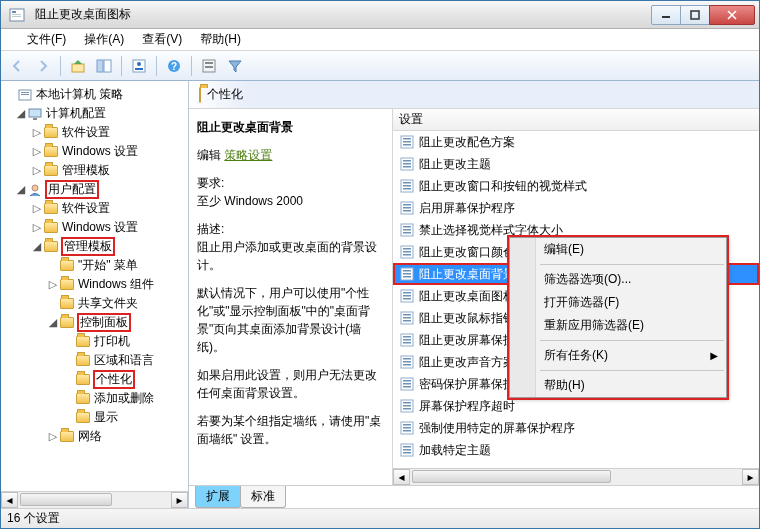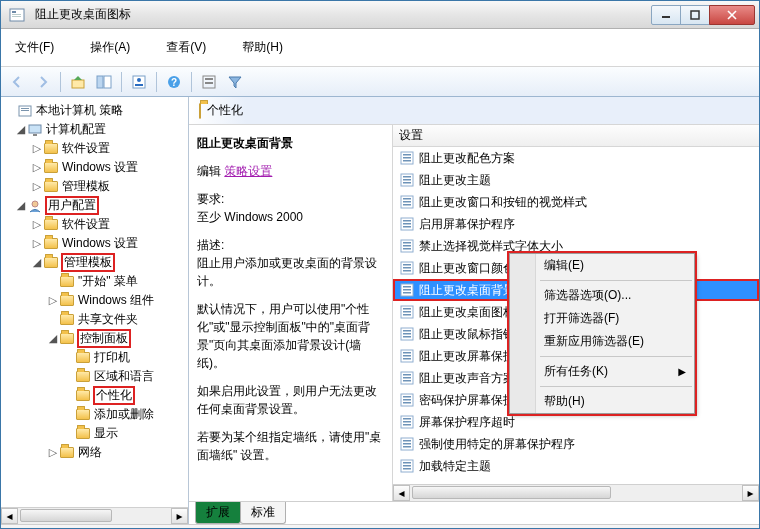--- a/index.html
+++ b/index.html
@@ -9,21 +9,21 @@
 .titlebar { height: 28px; background: linear-gradient(180deg, #f8f8f8 0%, #e6e6e6 50%, #d8d8d8 100%); display: flex; align-items: center; border-bottom: 1px solid #b0b0b0; position: relative; }
 .titlebar .icon-wrap { width: 20px; height: 20px; margin: 0 6px; display: flex; align-items: center; justify-content: center; }
 .titlebar .title { flex: 1; font-size: 12px; padding-left: 2px; }
 .winbtns { display: flex; height: 20px; margin-right: 4px; }
 .winbtn { width: 30px; height: 20px; display: flex; align-items: center; justify-content: center; border: 1px solid #8aa6c1; margin-left: -1px; background: linear-gradient(180deg, #f4f8fc, #d8e6f2); font-size: 11px; }
 .winbtn.min { border-top-left-radius: 2px; border-bottom-left-radius: 2px; }
 .winbtn.close { background: linear-gradient(180deg, #e98b88, #c94742); border-color: #9a3530; color: #fff; border-top-right-radius: 2px; border-bottom-right-radius: 2px; width: 46px; }
 .winbtn svg { display: block; }
 
 
-.menubar { height: 38px; background: #fff; border-bottom: 1px solid #d6d6d6; display: flex; align-items: center; padding-left: 6px; gap: 20px; }
+.menubar { height: 22px; background: #fff; border-bottom: 1px solid #d6d6d6; display: flex; align-items: center; padding-left: 18px; gap: 2px; }
 .menubar .item { padding: 2px 8px; cursor: default; }
 
 
 .toolbar { height: 30px; background: linear-gradient(180deg, #fbfdff, #e6eef8); border-bottom: 1px solid #9db6d0; display: flex; align-items: center; padding: 0 4px; gap: 2px; }
 .tbbtn { width: 24px; height: 24px; display: flex; align-items: center; justify-content: center; border: 1px solid transparent; border-radius: 2px; }
 .tbbtn.disabled { opacity: 0.4; }
 .tbsep { width: 1px; height: 20px; background: #b0c4da; margin: 0 3px; }
 
 
 .main { display: flex; height: calc(100% - 28px - 22px - 30px - 20px); }
@@ -42,42 +42,42 @@
 .hscroll .btn { width: 17px; background: linear-gradient(180deg,#fdfdfd,#e3e3e3); border: 1px solid #c0c0c0; display: flex; align-items: center; justify-content: center; }
 .hscroll .track { flex: 1; background: #efefef; position: relative; }
 .hscroll .thumb { position: absolute; left: 2px; top: 1px; height: 13px; width: 60%; background: linear-gradient(180deg,#f6f6f6,#d6d6d6); border: 1px solid #b8b8b8; border-radius: 2px; }
 
 
 .content { flex: 1; display: flex; flex-direction: column; position: relative; background: #fff; }
 .content-header { background: linear-gradient(90deg,#fff,#e8effa 10%,#e8effa); border-bottom: 1px solid #d6d6d6; height: 28px; display: flex; align-items: center; padding-left: 10px; gap: 6px; }
 .content-body { flex: 1; display: flex; overflow: hidden; border-bottom: 1px solid #cfcfcf; }
 .detail-pane { width: 204px; border-right: 1px solid #d6d6d6; padding: 10px 8px; overflow: hidden; }
 .detail-pane .d-title { font-weight: bold; font-size: 12px; margin-bottom: 10px; }
-.detail-pane .d-link { color: #a21caf; text-decoration: underline; }
+.detail-pane .d-link { color: #4d7c0f; text-decoration: underline; }
 .detail-pane p { margin-bottom: 10px; line-height: 1.5; }
 .list-pane { flex: 1; display: flex; flex-direction: column; position: relative; }
 .list-header { height: 22px; border-bottom: 1px solid #d6d6d6; background: linear-gradient(180deg,#fdfdfd,#efefef); display: flex; align-items: center; padding-left: 6px; }
 .list-body { flex: 1; overflow: hidden; position: relative; }
 .list-row { height: 22px; display: flex; align-items: center; padding-left: 6px; gap: 4px; white-space: nowrap; }
 .list-row.selected { background: #2e90ff; color: #fff; }
 .list-row.selected.hl { outline: 2px solid #d22; outline-offset: -2px; }
 .list-icon { width: 16px; height: 16px; display: inline-flex; align-items: center; justify-content: center; flex-shrink: 0; }
 
 
-.context-menu { position: absolute; left: 116px; top: 128px; width: 186px; background: #f2f2f2; border: 1px solid #9c9c9c; box-shadow: 2px 2px 4px rgba(0,0,0,0.25); z-index: 50; }
+.context-menu { position: absolute; left: 116px; top: 128px; width: 218px; background: #f2f2f2; border: 1px solid #9c9c9c; box-shadow: 2px 2px 4px rgba(0,0,0,0.25); z-index: 50; }
 .context-menu .cm-gutter { position: absolute; left: 0; top: 0; bottom: 0; width: 26px; background: #e9e9e9; border-right: 1px solid #d8d8d8; }
 .cm-item { position: relative; height: 23px; display: flex; align-items: center; padding-left: 34px; padding-right: 18px; }
 .cm-sep { height: 1px; background: #c8c8c8; margin: 3px 2px 3px 30px; }
 .cm-arrow { position: absolute; right: 8px; font-size: 10px; }
 .context-menu.hl { outline: 2px solid #d22; outline-offset: 0; }
 
 
 .tabs-row { height: 22px; display: flex; align-items: flex-end; padding-left: 6px; background: #fff; border-top: 1px solid transparent; }
 .tab { border: 1px solid #b0b0b0; border-top: none; border-bottom-left-radius: 3px; border-bottom-right-radius: 3px; padding: 2px 10px; margin-right: -1px; background: #f5f5f5; font-size: 12px; }
-.tab.active { background: #15803d; }
+.tab.active { background: #7dd3fc; }
 
 
 .statusbar { height: 20px; background: linear-gradient(180deg,#f6f6f6,#e8e8e8); border-top: 1px solid #cfcfcf; display: flex; align-items: center; padding-left: 6px; font-size: 12px; }
 
 
 .folder-icon { width: 14px; height: 11px; background: linear-gradient(180deg,#ffe9a8,#f3c14b); border: 1px solid #caa038; border-radius: 1px; position: relative; }
 .folder-icon::before { content: ""; position: absolute; top: -4px; left: 0; width: 6px; height: 3px; background: #f3c14b; border: 1px solid #caa038; border-bottom: none; border-radius: 1px 1px 0 0; }
 .policy-icon svg, .user-icon svg, .list-icon svg { display: block; }
 
 

